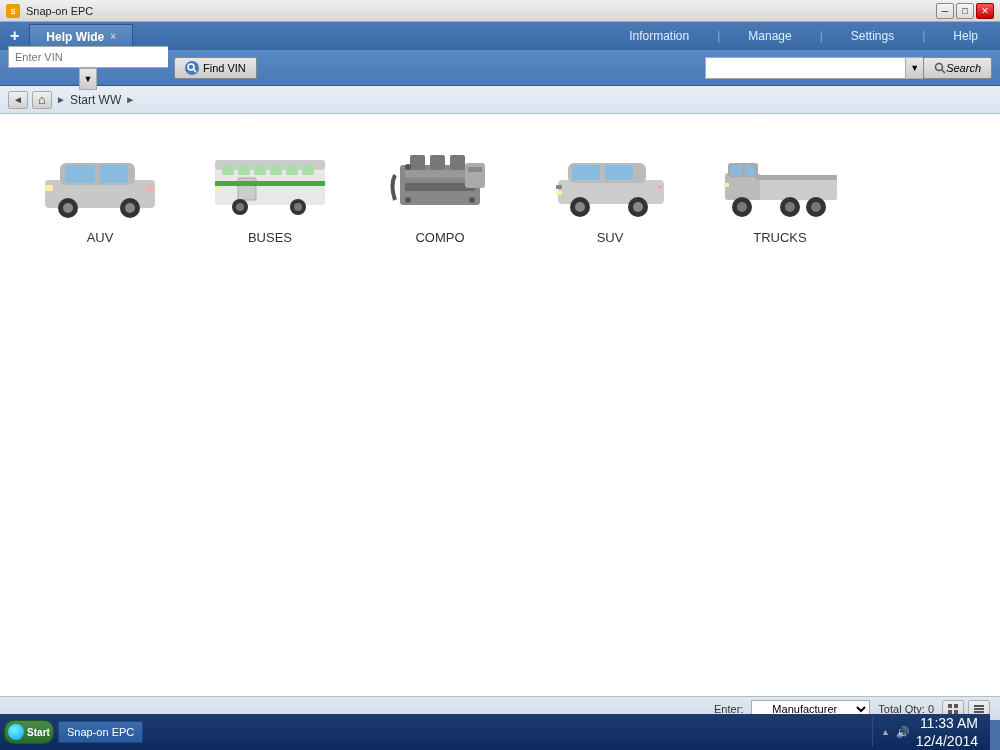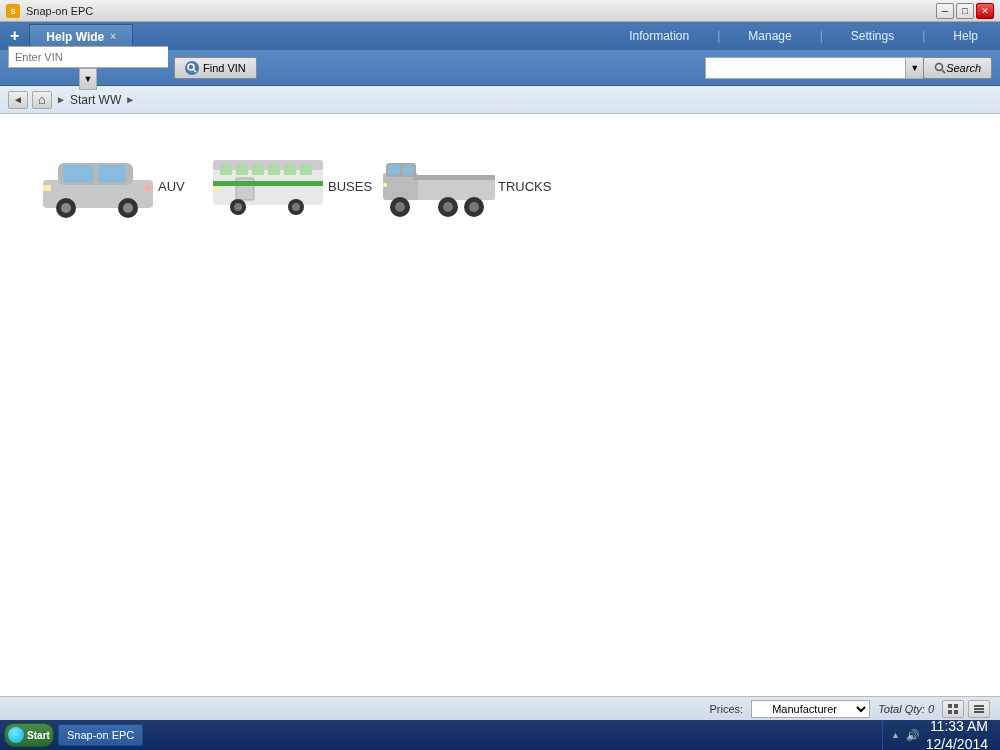--- a/index.html
+++ b/index.html
@@ -146,21 +146,21 @@
       background: white;
       flex: 1;
       padding: 20px 30px;
       display: flex;
       gap: 30px;
       align-items: flex-start;
     }
 
     .vehicle-item {
       display: flex;
-      flex-direction: row;
+      flex-direction: column;
       align-items: center;
       width: 140px;
       cursor: pointer;
       padding: 8px;
     }
     .vehicle-image {
       width: 120px;
       height: 80px;
       display: flex;
       align-items: center;
@@ -192,38 +192,38 @@
       right: 0;
     }
     .status-spacer { flex: 1; }
     .prices-label { font-size: 11px; color: #333; }
     .prices-select {
       height: 18px; font-size: 11px;
       border: 1px solid #aaa;
       padding: 0 16px;
       background: white;
     }
-    .total-qty { font-size: 11px; color: #333; font-style: italic; }
+    .total-qty { font-size: 11px; color: #333; }
     .status-icons { display: flex; gap: 4px; }
     .status-icon-btn {
       width: 22px; height: 18px;
       background: linear-gradient(to bottom, #f0f0f0, #d8d8d8);
       border: 1px solid #aaa; border-radius: 2px;
       display: flex; align-items: center; justify-content: center;
       font-size: 10px; cursor: pointer;
     }
 
     
     .taskbar {
       background: linear-gradient(to bottom, #1e3a6e, #0d2a5e);
-      height: 30px;
+      height: 36px;
       position: absolute;
       bottom: 0;
       left: 0;
-      right: 0;
+      right: 10px;
       display: flex;
       align-items: center;
       padding: 0 4px;
     }
     .start-btn {
       height: 24px; width: 50px;
       background: linear-gradient(to bottom, #4a8a4a, #2a6a2a);
       border: 1px solid #1a5a1a;
       border-radius: 10px;
       display: flex; align-items: center; justify-content: center;
@@ -387,22 +387,71 @@
           <circle cx="30" cy="62" r="4" fill="#777"></circle>
           <circle cx="88" cy="62" r="8" fill="#333"></circle>
           <circle cx="88" cy="62" r="4" fill="#777"></circle>
 
           <rect x="5" y="42" width="6" height="5" rx="1" fill="#ffeeaa"></rect>
         </svg>
       </div>
       <span class="vehicle-label">BUSES</span>
     </div>
 
-
-
+    <div class="vehicle-item">
+      <div class="vehicle-image">
+        <svg class="vehicle-svg" viewBox="0 0 120 75">
+
+          <rect x="20" y="20" width="80" height="40" rx="3" fill="#888"></rect>
+          <rect x="30" y="10" width="15" height="15" rx="2" fill="#777"></rect>
+          <rect x="50" y="10" width="15" height="15" rx="2" fill="#777"></rect>
+          <rect x="70" y="10" width="15" height="15" rx="2" fill="#777"></rect>
+
+          <rect x="25" y="25" width="70" height="8" rx="1" fill="#999"></rect>
+          <rect x="25" y="38" width="70" height="8" rx="1" fill="#666"></rect>
+
+          <circle cx="28" cy="22" r="3" fill="#555"></circle>
+          <circle cx="92" cy="22" r="3" fill="#555"></circle>
+          <circle cx="28" cy="55" r="3" fill="#555"></circle>
+          <circle cx="92" cy="55" r="3" fill="#555"></circle>
+
+          <rect x="85" y="18" width="20" height="25" rx="3" fill="#aaa"></rect>
+          <rect x="88" y="22" width="14" height="5" rx="1" fill="#888"></rect>
+
+          <path d="M15 30 Q10 40 15 55" stroke="#555" stroke-width="4" fill="none"></path>
+        </svg>
+      </div>
+      <span class="vehicle-label">COMPO</span>
+    </div>
+
+
+    <div class="vehicle-item">
+      <div class="vehicle-image">
+        <svg class="vehicle-svg" viewBox="0 0 120 75">
+
+          <rect x="8" y="35" width="106" height="24" rx="4" fill="#cccccc"></rect>
+
+          <rect x="18" y="18" width="78" height="20" rx="6" fill="#bbbbbb"></rect>
+
+          <rect x="22" y="20" width="28" height="15" rx="2" fill="#88bbdd"></rect>
+          <rect x="55" y="20" width="28" height="15" rx="2" fill="#88bbdd"></rect>
+
+          <circle cx="30" cy="62" r="10" fill="#333"></circle>
+          <circle cx="30" cy="62" r="5" fill="#888"></circle>
+          <circle cx="88" cy="62" r="10" fill="#333"></circle>
+          <circle cx="88" cy="62" r="5" fill="#888"></circle>
+
+          <rect x="6" y="40" width="6" height="4" rx="1" fill="#888"></rect>
+          <rect x="6" y="46" width="6" height="4" rx="1" fill="#ffeeaa"></rect>
+
+          <rect x="108" y="40" width="5" height="4" rx="1" fill="#ffaaaa"></rect>
+        </svg>
+      </div>
+      <span class="vehicle-label">SUV</span>
+    </div>
 
     <div class="vehicle-item">
       <div class="vehicle-image">
         <svg class="vehicle-svg" viewBox="0 0 120 75">
 
           <rect x="35" y="33" width="82" height="22" rx="2" fill="#cccccc"></rect>
 
           <rect x="5" y="28" width="35" height="27" rx="3" fill="#bbbbbb"></rect>
 
           <rect x="8" y="18" width="30" height="14" rx="3" fill="#aaaaaa"></rect>
@@ -423,21 +472,21 @@
         </svg>
       </div>
       <span class="vehicle-label">TRUCKS</span>
     </div>
 
   </div>
 </div>
 
 <div class="status-bar">
   <div class="status-spacer"></div>
-  <span class="prices-label">Prices:</span>
+  <span class="prices-label">Enter:</span>
   <select class="prices-select">
     <option>Manufacturer</option>
   </select>
   <span class="total-qty">Total Qty: 0</span>
   <div class="status-icons">
     <div class="status-icon-btn">
       <svg width="12" height="12" viewBox="0 0 12 12">
           <rect x="1" y="1" width="4" height="4" fill="#555"></rect>
           <rect x="7" y="1" width="4" height="4" fill="#555"></rect>
           <rect x="1" y="7" width="4" height="4" fill="#555"></rect>

